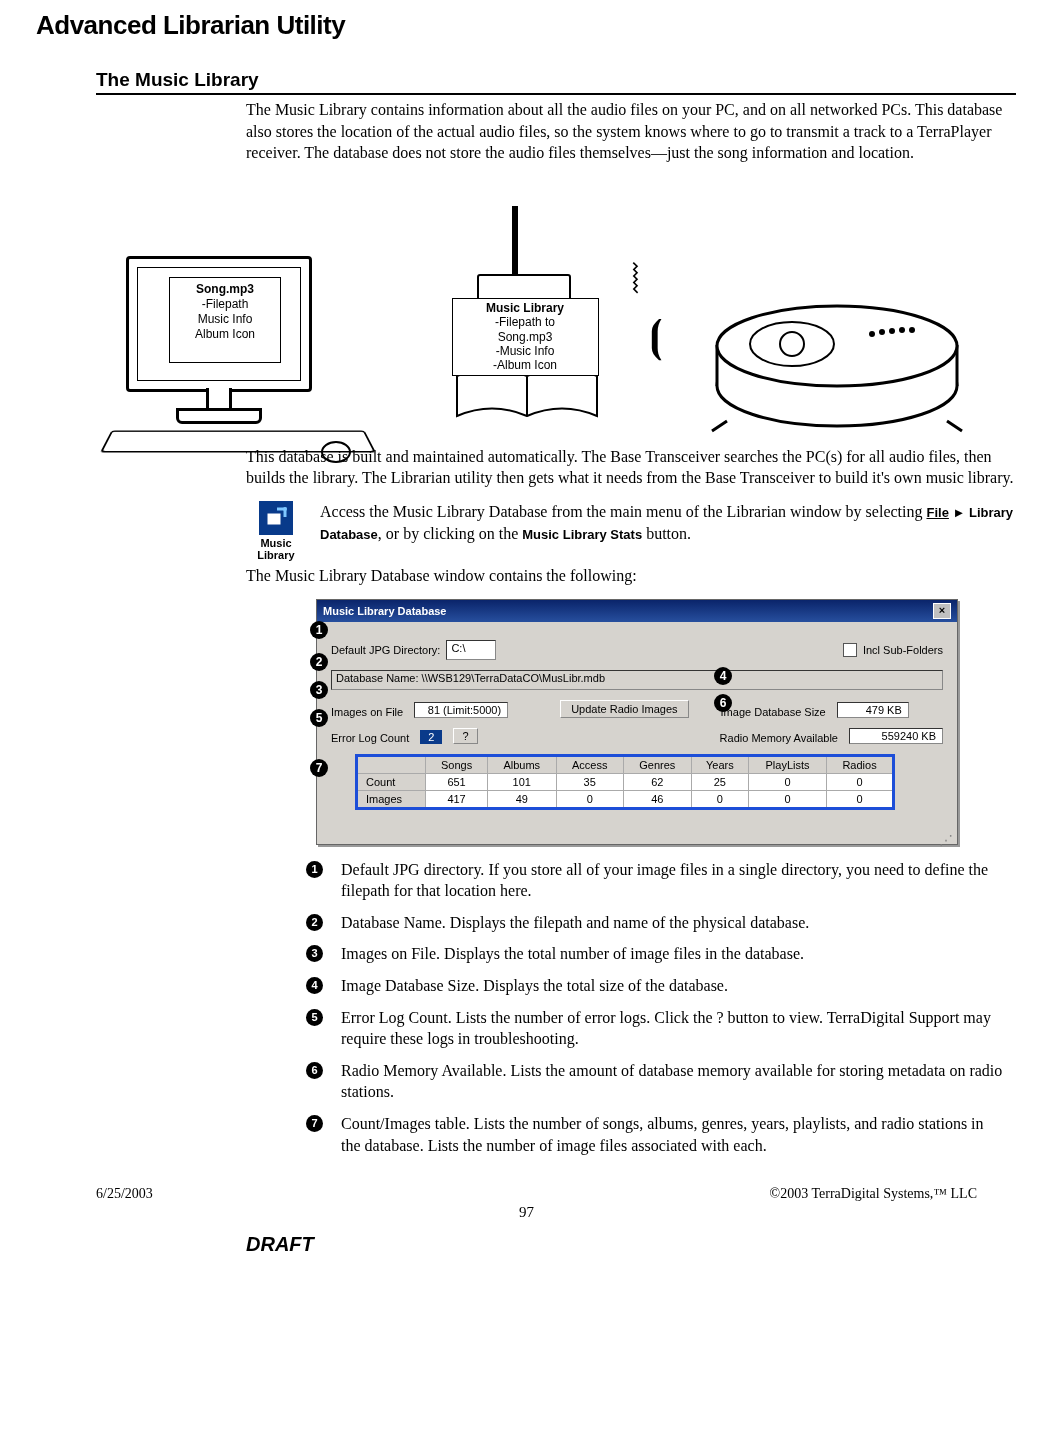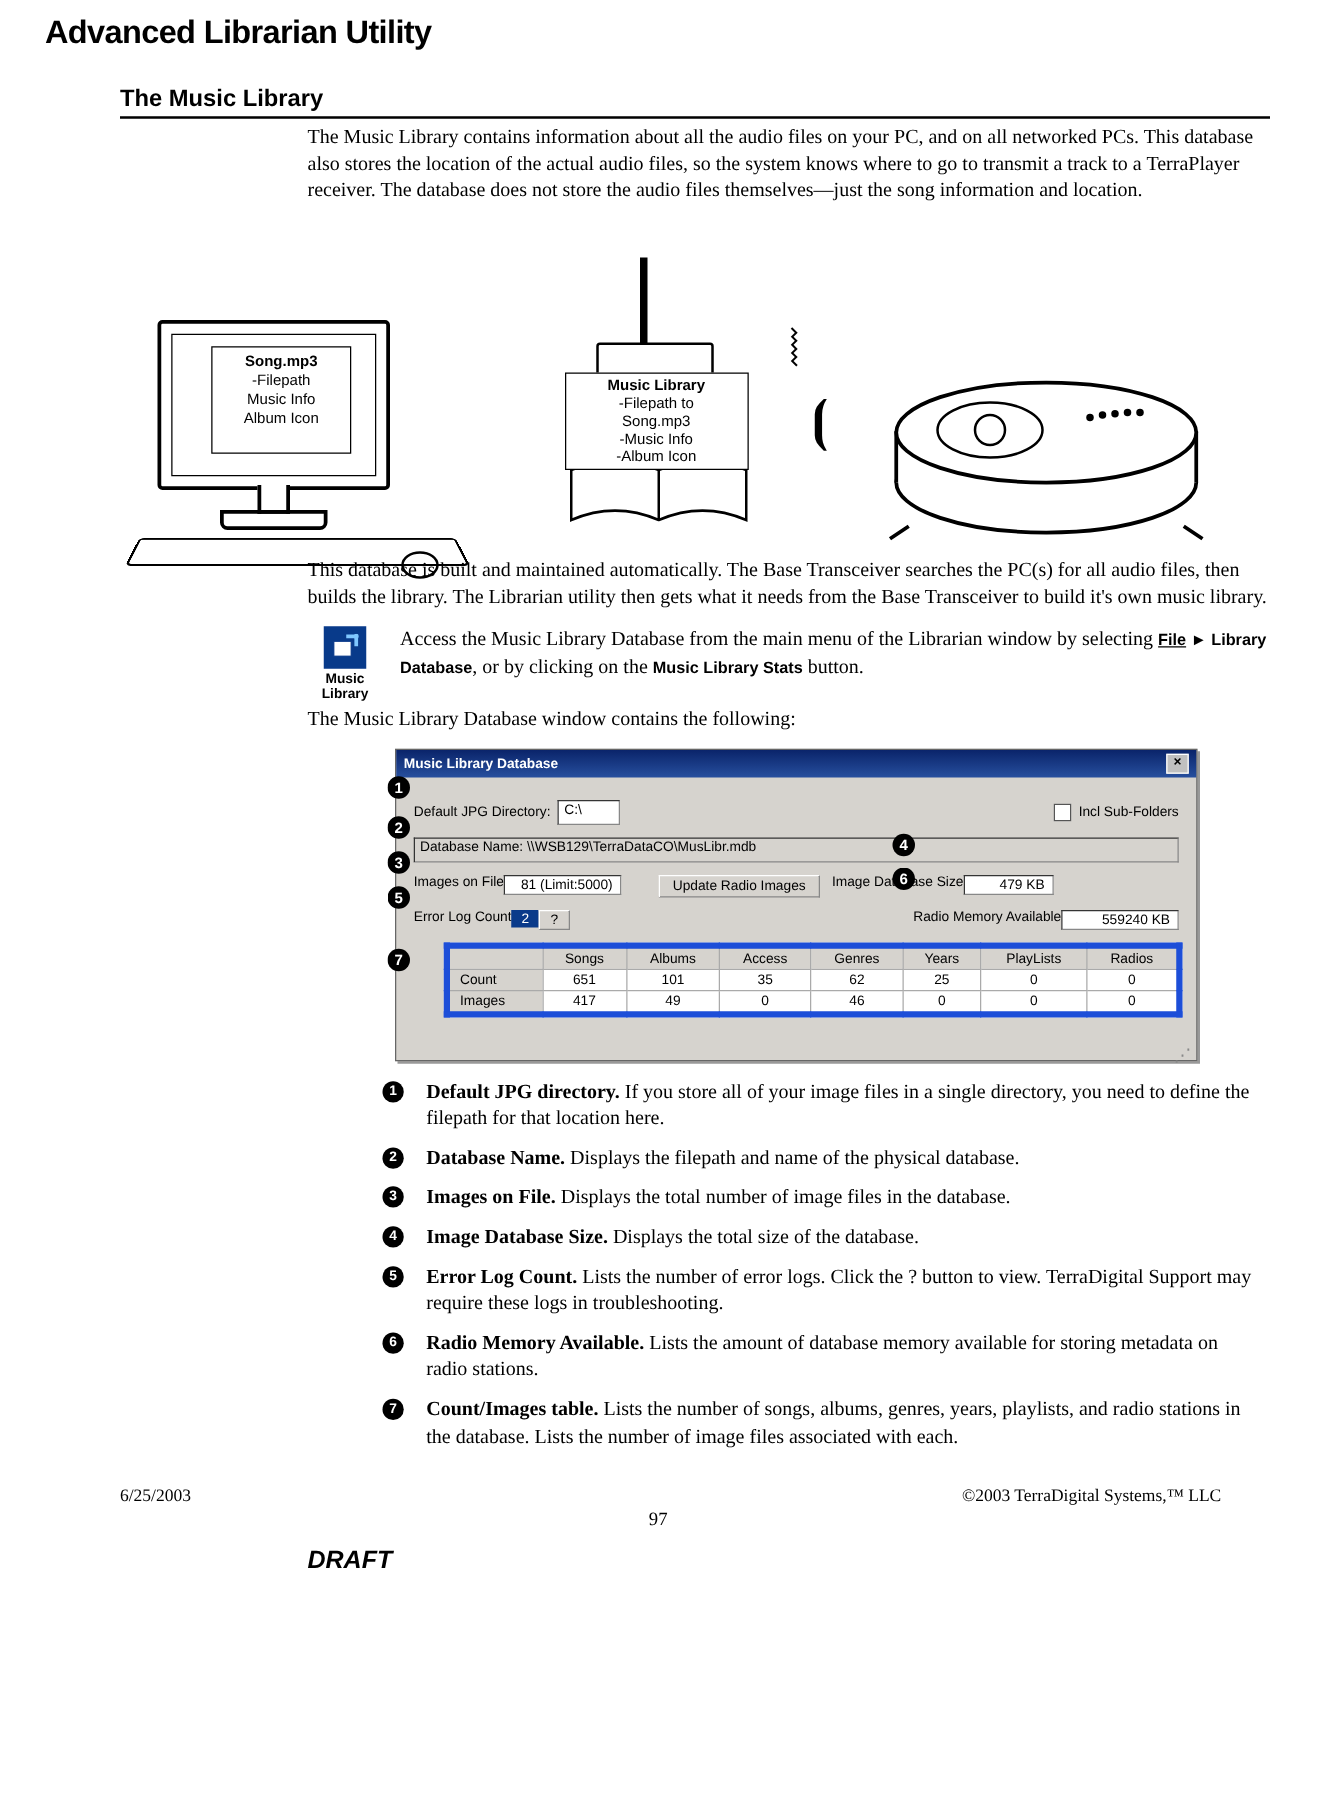--- a/index.html
+++ b/index.html
@@ -122,26 +122,26 @@
   }
   .titlebar .x { background:#c0c0c0; color:#000; width:16px; height:14px; text-align:center; border:1px solid #fff; font-family:Arial; line-height:12px; font-weight:bold;}
   .win-body { padding: 18px 14px 10px 14px; }
   .frow { display:flex; align-items:center; gap:6px; margin-bottom:10px;}
   .flabel { white-space:nowrap; }
   .finput { border:1px inset #888; background:#fff; height:16px; padding:1px 4px; font-size:11px; flex:1;}
   .finput.gray { background:#d6d3ce; }
   .fcheck { width:12px; height:12px; border:1px solid #555; background:#fff;}
   .fbtn { border:1px solid #888; border-top-color:#fff; border-left-color:#fff; background:#d6d3ce; padding:2px 10px; font-size:11px;}
   .fbtn.sm { padding:1px 8px;}
-  .stats-row { display:flex; align-items:flex-start; gap:0; margin-bottom:10px;}
+  .stats-row { display:flex; align-items:flex-end; gap:11px; margin-bottom:10px;}
   .rdval { border:1px inset #888; background:#fff; padding:1px 6px; min-width:58px; text-align:right;}
   .rdval.lg { min-width:80px; }
   .errblue { background:#0a3a8a; color:#fff; padding:1px 8px;}
   .tbl {
-    border:5px solid #1d4ed8; background:#fff; width:591px; margin:6px 0 16px 24px;
+    border:3px solid #1d4ed8; background:#fff; width:540px; margin:6px 0 16px 24px;
     border-collapse:collapse; font-size:11px;
   }
   .tbl th, .tbl td { border:1px solid #aaa; padding:2px 8px; text-align:center;}
   .tbl th { background:#d6d3ce; font-weight:normal;}
   .tbl td.rh { background:#d6d3ce; text-align:left;}
   .exit-row { text-align:center; padding-bottom:8px;}
   .grip { text-align:right; padding-right:4px; color:#888; font-size:14px; line-height:8px;}
 
   .callout {
     position:absolute; width:18px; height:18px; border-radius:50%; background:#000; color:#fff;
@@ -151,21 +151,21 @@
   .def-list {
     margin-left: 270px; width: 700px;
   }
   .def-item { display:flex; gap:18px; margin-bottom:10px; line-height:1.35;}
   .def-num {
     width:17px; height:17px; border-radius:50%; background:#000; color:#fff;
     font-family: Arial, sans-serif; font-weight:bold; font-size:11px; text-align:center; line-height:17px;
     flex-shrink:0; margin-top:2px;
   }
   .def-text { flex:1; }
-  .def-text .lead { font-weight:bold;}
+  .def-text .lead { font-weight:normal;}
 
   .footer {
     display:flex; justify-content:space-between; font-size:14px;
     margin: 30px 40px 0 60px;
   }
   .pagenum { text-align:center; font-size:15px; margin-top:2px;}
   .draft {
     font-family: Arial, sans-serif; font-weight:900; font-style:italic;
     font-size:20px; margin-left:210px; margin-top:12px;
   }

